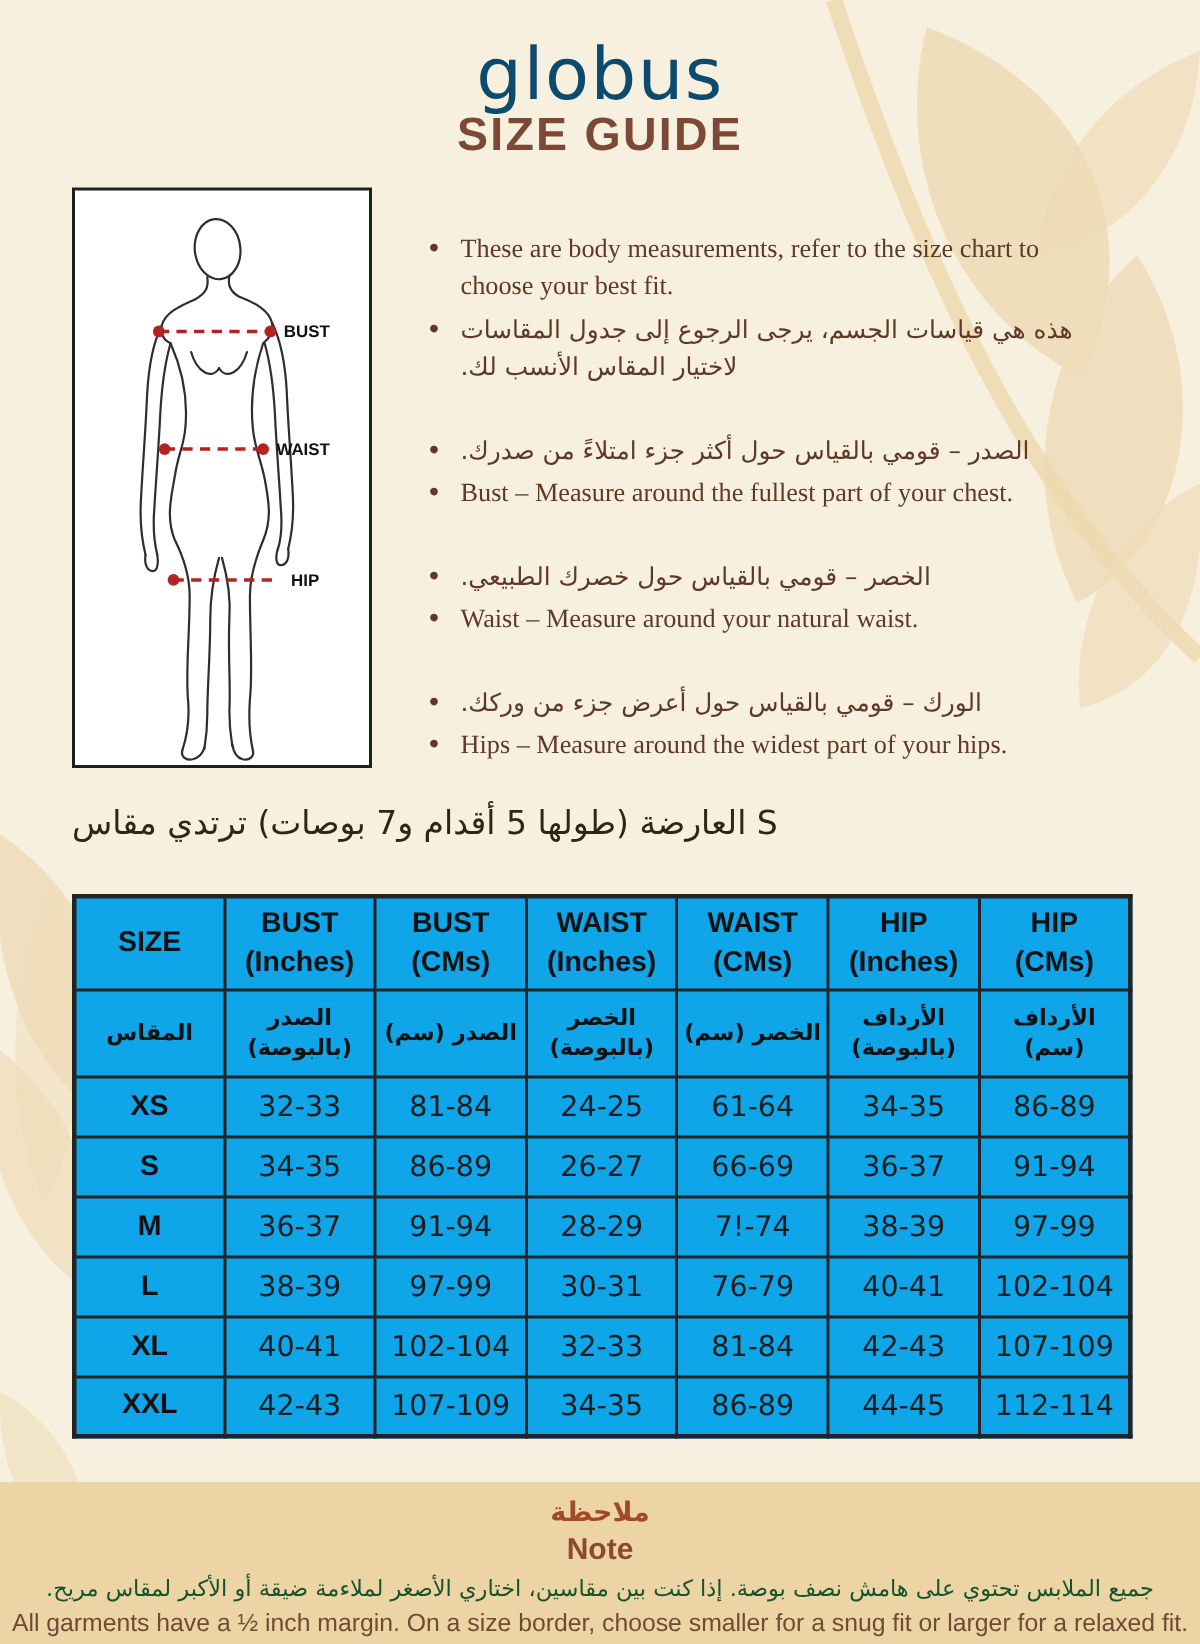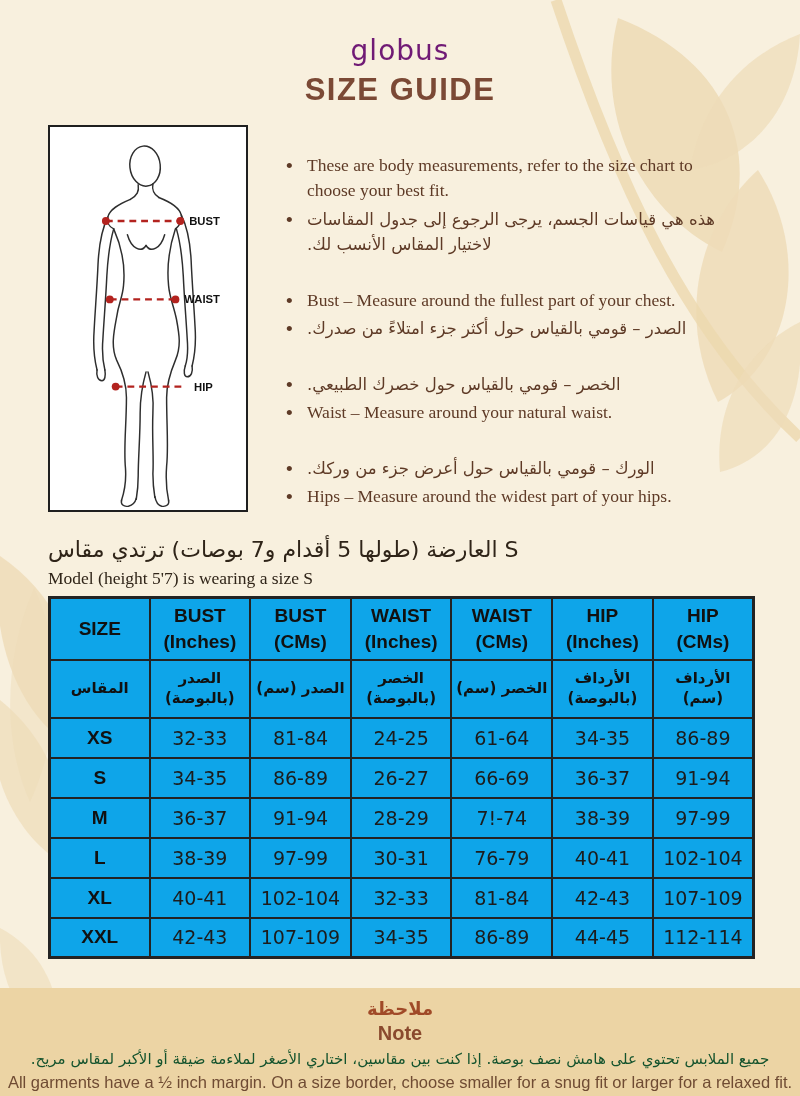--- a/index.html
+++ b/index.html
@@ -2,23 +2,23 @@
 <html><head>
 <meta charset="utf-8">
 <style>
   html,body{margin:0;padding:0;background:#f8f0de;}
   #canvas{position:relative;width:800px;height:1096px;margin:0 auto;background:#f8f0de;overflow:hidden;
           font-family:"Liberation Sans",sans-serif;}
   .deco{position:absolute;top:0;left:0;z-index:0;}
   .layer{position:absolute;z-index:1;}
 
   
-  .logo{left:0;top:34px;width:800px;text-align:center;
-        font-family:"DejaVu Sans",sans-serif;font-size:28px;font-weight:500;
-        letter-spacing:1px;color:#701a75;}
+  .logo{left:0;top:22px;width:800px;text-align:center;
+        font-family:"DejaVu Sans",sans-serif;font-size:48px;font-weight:500;
+        letter-spacing:1px;color:#0c4a6e;}
   .title{left:0;top:72px;width:800px;text-align:center;
          font-size:31px;font-weight:bold;letter-spacing:1.5px;color:#7b4935;}
 
   
   .diagram-box{left:48px;top:125px;width:200px;height:387px;background:#ffffff;
                border:2px solid #1f1f1f;box-sizing:border-box;}
   .diagram-box svg{display:block;width:100%;height:100%;}
 
   
   .bullets{left:285px;top:150px;width:442px;}
@@ -133,24 +133,24 @@
     <ul class="bullet-group">
       <li>
           <span class="en-text">These are body measurements, refer to the size chart to choose your best fit.</span>
         </li>
       <li>
           <span class="ar-text">هذه هي قياسات الجسم، يرجى الرجوع إلى جدول المقاسات لاختيار المقاس الأنسب لك.</span>
         </li>
     </ul>
     <ul class="bullet-group">
       <li>
+          <span class="ar-text">الصدر – قومي بالقياس حول أكثر جزء امتلاءً من صدرك.</span>
+        </li>
+      <li>
           <span class="en-text">Bust – Measure around the fullest part of your chest.</span>
-        </li>
-      <li>
-          <span class="ar-text">الصدر – قومي بالقياس حول أكثر جزء امتلاءً من صدرك.</span>
         </li>
     </ul>
     <ul class="bullet-group">
       <li>
           <span class="ar-text">الخصر – قومي بالقياس حول خصرك الطبيعي.</span>
         </li>
       <li>
           <span class="en-text">Waist – Measure around your natural waist.</span>
         </li>
     </ul>
@@ -159,21 +159,20 @@
           <span class="ar-text">الورك – قومي بالقياس حول أعرض جزء من وركك.</span>
         </li>
       <li>
           <span class="en-text">Hips – Measure around the widest part of your hips.</span>
         </li>
     </ul>
   </div>
 
   <div class="layer model-info">
     <span class="model-ar">العارضة (طولها 5 أقدام و7 بوصات) ترتدي مقاس S</span>
-    <span class="model-en">Model (height 5'7) is wearing a size S</span>
   </div>
 
   <div class="layer table-wrap">
     <table>
       <colgroup>
         <col style="width:100px">
           <col>
           <col>
           <col>
           <col>

